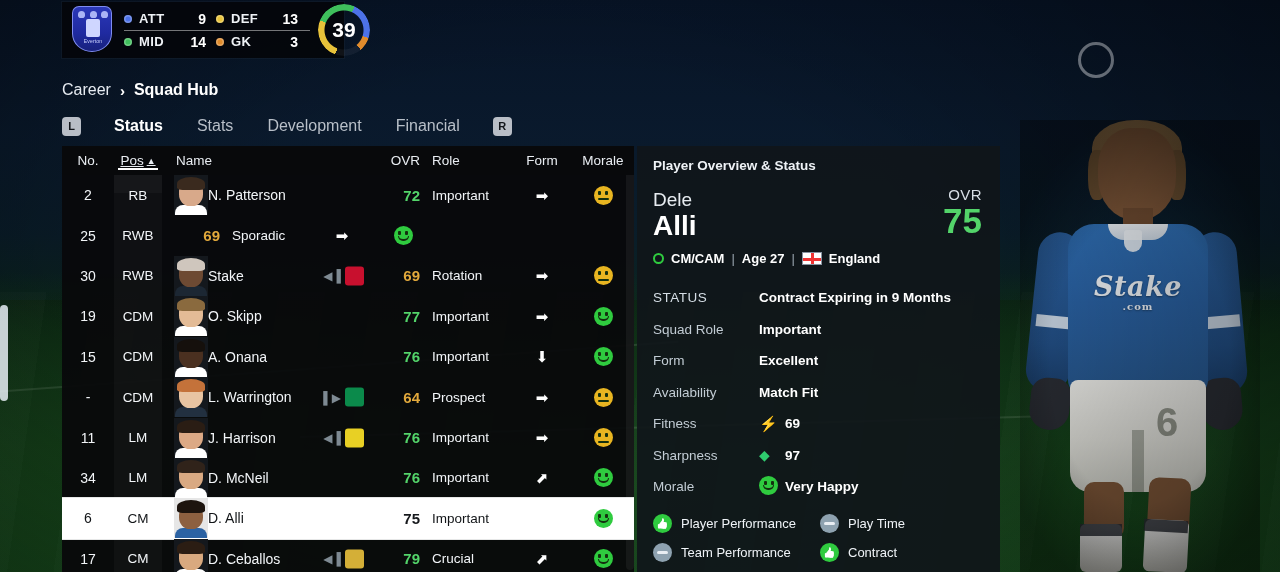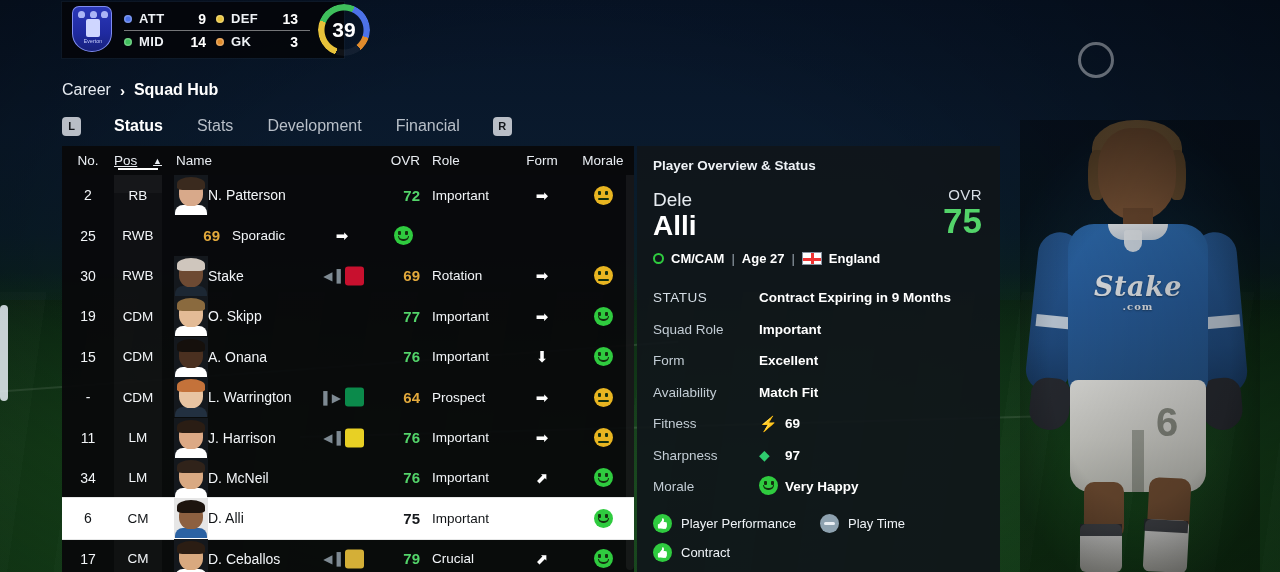--- a/index.html
+++ b/index.html
@@ -209,21 +209,21 @@
     background: rgba(8,9,11,0.94);
     overflow:hidden;
   }
   .thead {
     height:29px; display:flex; align-items:center;
     color:#e9edf2; font-size:13.5px; position:relative; z-index:3;
     background: rgba(8,9,11,0.98);
   }
   .th { display:flex; align-items:center; }
   .th.no    { width:52px; justify-content:center; }
-  .th.pos   { width:48px; justify-content:space-between; position:relative;text-decoration:underline; }
+  .th.pos   { width:48px; justify-content:center; position:relative;text-decoration:underline; }
   .th.pos .sortline { position:absolute; left:4px; right:4px; bottom:-2px; height:2px; background:#fff; }
   .th.name  { width:200px; padding-left:14px; }
   .th.ovr   { width:58px; justify-content:flex-end; }
   .th.role  { width:92px; padding-left:12px; }
   .th.form  { width:60px; justify-content:center; }
   .th.morale{ width:62px; justify-content:center; }
   .sort-caret { font-size:9px; margin-left:3px; }
 
   .rows { position:absolute; left:0; top:29px; right:0; bottom:0; overflow:hidden; }
   .row {
@@ -779,19 +779,23 @@
     <div class="chips" id="chip-host">
         <div class="chip">
           <span class="chip-ico pos"></span>
           <span class="chip-lbl">Player Performance</span>
         </div>
         <div class="chip">
           <span class="chip-ico neu"></span>
           <span class="chip-lbl">Play Time</span>
         </div>
         <div class="chip">
+          <span class="chip-ico neu"></span>
+          <span class="chip-lbl">Team Performance</span>
+        </div>
+        <div class="chip">
           <span class="chip-ico pos"></span>
           <span class="chip-lbl">Contract</span>
         </div>
       </div>
   </div>
 
 </div>
 
 </body></html>

